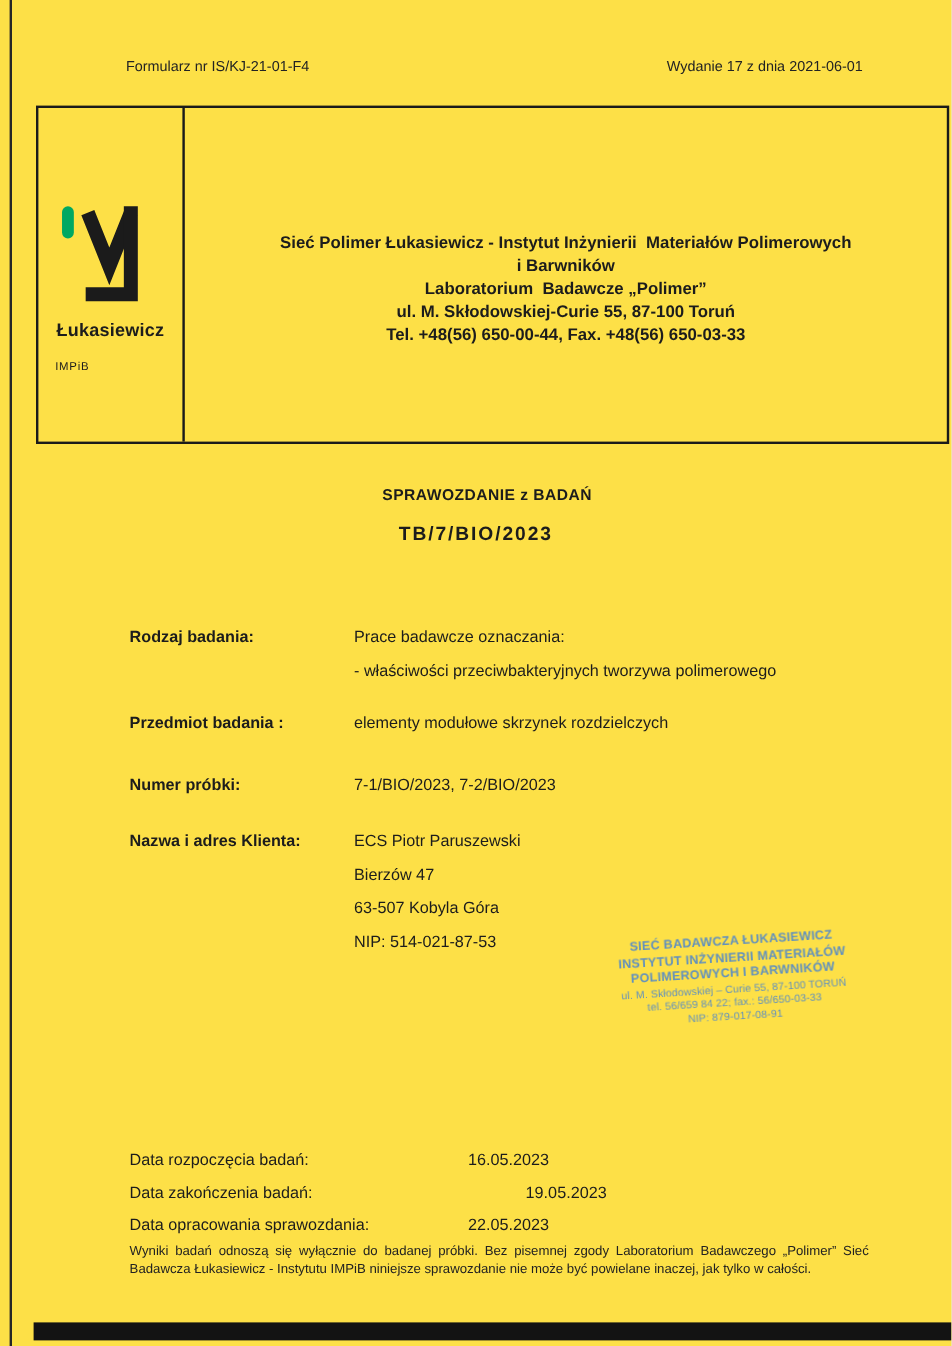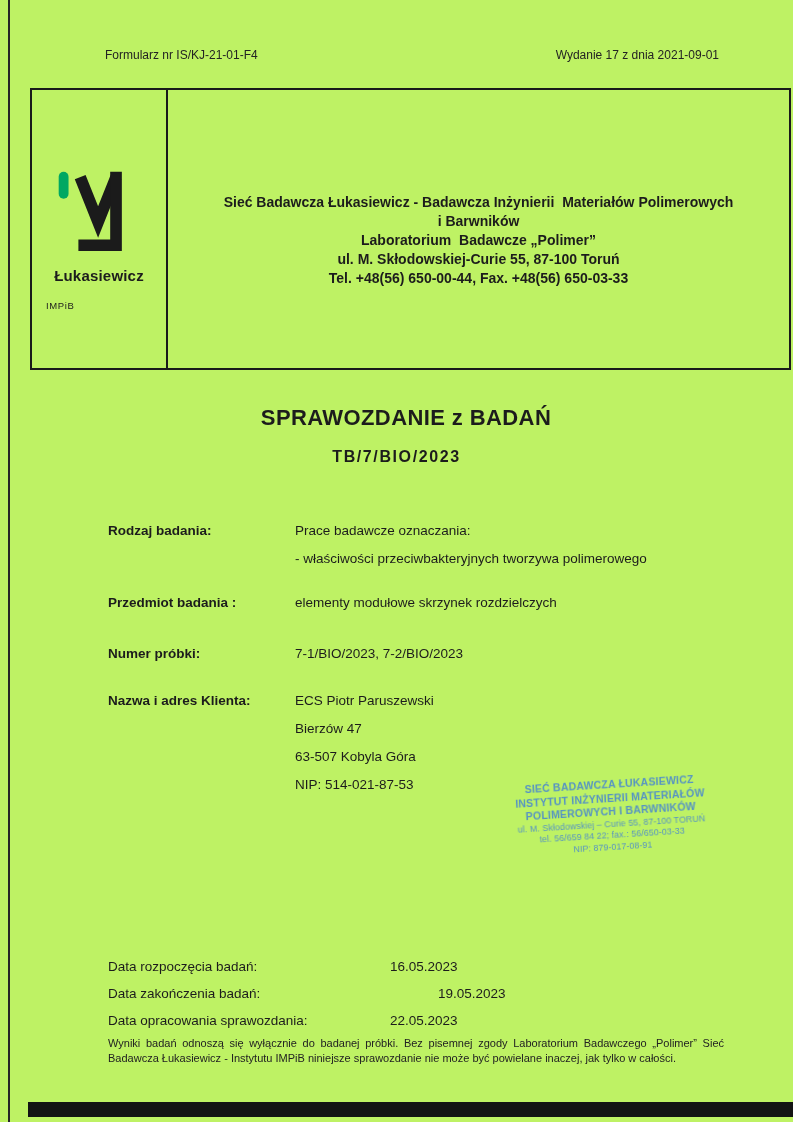--- a/index.html
+++ b/index.html
@@ -1,21 +1,21 @@
 <!DOCTYPE html>
 <html><head>
 <meta charset="utf-8">
 <style>
   * { margin: 0; padding: 0; box-sizing: border-box; }
   html, body { background: #e9e9e9; }
   .page {
     position: relative;
     width: 793px; height: 1122px;
     margin: 0 auto;
-    background: #bef264;
+    background: #fde047;
     font-family: "Liberation Sans", sans-serif;
     color: #1c1c1c;
     overflow: hidden;
   }
 
   
   .edge-line { position: absolute; left: 8px; top: 0; width: 2px; height: 1122px; background: #262626; }
   .bottom-bar { position: absolute; left: 28px; top: 1102px; width: 765px; height: 15px; background: #131313; }
 
   
@@ -25,37 +25,37 @@
     font-size: 12px; color: #232323;
   }
 
   
   .letterhead {
     position: absolute; top: 88px; left: 30px; width: 761px; height: 282px;
     border: 2px solid #1a1a1a;
     display: flex;
   }
   .logo-cell {
-    width: 136px; flex: none;
+    width: 122px; flex: none;
     border-right: 2px solid #1a1a1a;
     padding-top: 74px;
   }
   .logo-mark { display: block; margin: 0 auto 5px auto; width: 86px; height: 98px; }
   .logo-word { font-size: 15px; font-weight: bold; letter-spacing: .2px; text-align: center; }
   .logo-sub  { font-size: 9.5px; letter-spacing: .6px; margin-top: 16px; padding-left: 14px; text-align: left; }
   .org-cell {
     flex: 1;
     padding-top: 103px;
     display: flex; flex-direction: column; align-items: center;
   }
   .org-line { font-size: 14px; font-weight: bold; line-height: 19px; white-space: pre; text-align: center; }
 
   
   .title-block { position: absolute; top: 405px; left: 0; width: 100%; text-align: center; }
-  .title-main   { font-size: 22px; font-weight: bold; letter-spacing: .4px; padding-left: 19px; }
+  .title-main   { font-size: 13px; font-weight: bold; letter-spacing: .4px; padding-left: 19px; }
   .title-number { font-size: 16px; font-weight: bold; letter-spacing: 1.6px; margin-top: 17px; }
 
   
   .field-row { position: absolute; left: 108px; display: flex; align-items: flex-start; }
   .flabel  { width: 187px; flex: none; font-weight: bold; font-size: 13.5px; line-height: 28px; }
   .fvalues { font-size: 13.5px; line-height: 28px; }
   .fr-1 { top: 517px; }
   .fr-2 { top: 589px; }
   .fr-3 { top: 640px; }
   .fr-4 { top: 687px; }
@@ -87,35 +87,35 @@
 </head>
 <body>
 
 <div class="page">
 
   <div class="edge-line"></div>
   <div class="bottom-bar"></div>
 
   <div class="form-header">
     <span>Formularz nr IS/KJ-21-01-F4</span>
-    <span>Wydanie 17 z dnia 2021-09-01</span>
+    <span>Wydanie 17 z dnia 2021-06-01</span>
   </div>
 
   <div class="letterhead">
     <div class="logo-cell">
       <svg class="logo-mark" viewBox="0 0 96 100" aria-hidden="true">
         <rect x="3" y="4" width="11" height="30" rx="5.5" fill="#00A862"></rect>
         <polyline points="27,10 47,60 67,10" fill="none" stroke="#1b1b1b" stroke-width="13"></polyline>
         <polyline points="67,4 67,86 25,86" fill="none" stroke="#1b1b1b" stroke-width="13"></polyline>
       </svg>
       <div class="logo-word">Łukasiewicz</div>
       <div class="logo-sub">IMPiB</div>
     </div>
     <div class="org-cell">
-      <div class="org-line">Sieć Badawcza Łukasiewicz - Badawcza Inżynierii  Materiałów Polimerowych</div>
+      <div class="org-line">Sieć Polimer Łukasiewicz - Instytut Inżynierii  Materiałów Polimerowych</div>
       <div class="org-line">i Barwników</div>
       <div class="org-line">Laboratorium  Badawcze „Polimer”</div>
       <div class="org-line">ul. M. Skłodowskiej-Curie 55, 87-100 Toruń</div>
       <div class="org-line">Tel. +48(56) 650-00-44, Fax. +48(56) 650-03-33</div>
     </div>
   </div>
 
   <div class="title-block">
     <div class="title-main">SPRAWOZDANIE z BADAŃ</div>
     <div class="title-number">TB/7/BIO/2023</div>

